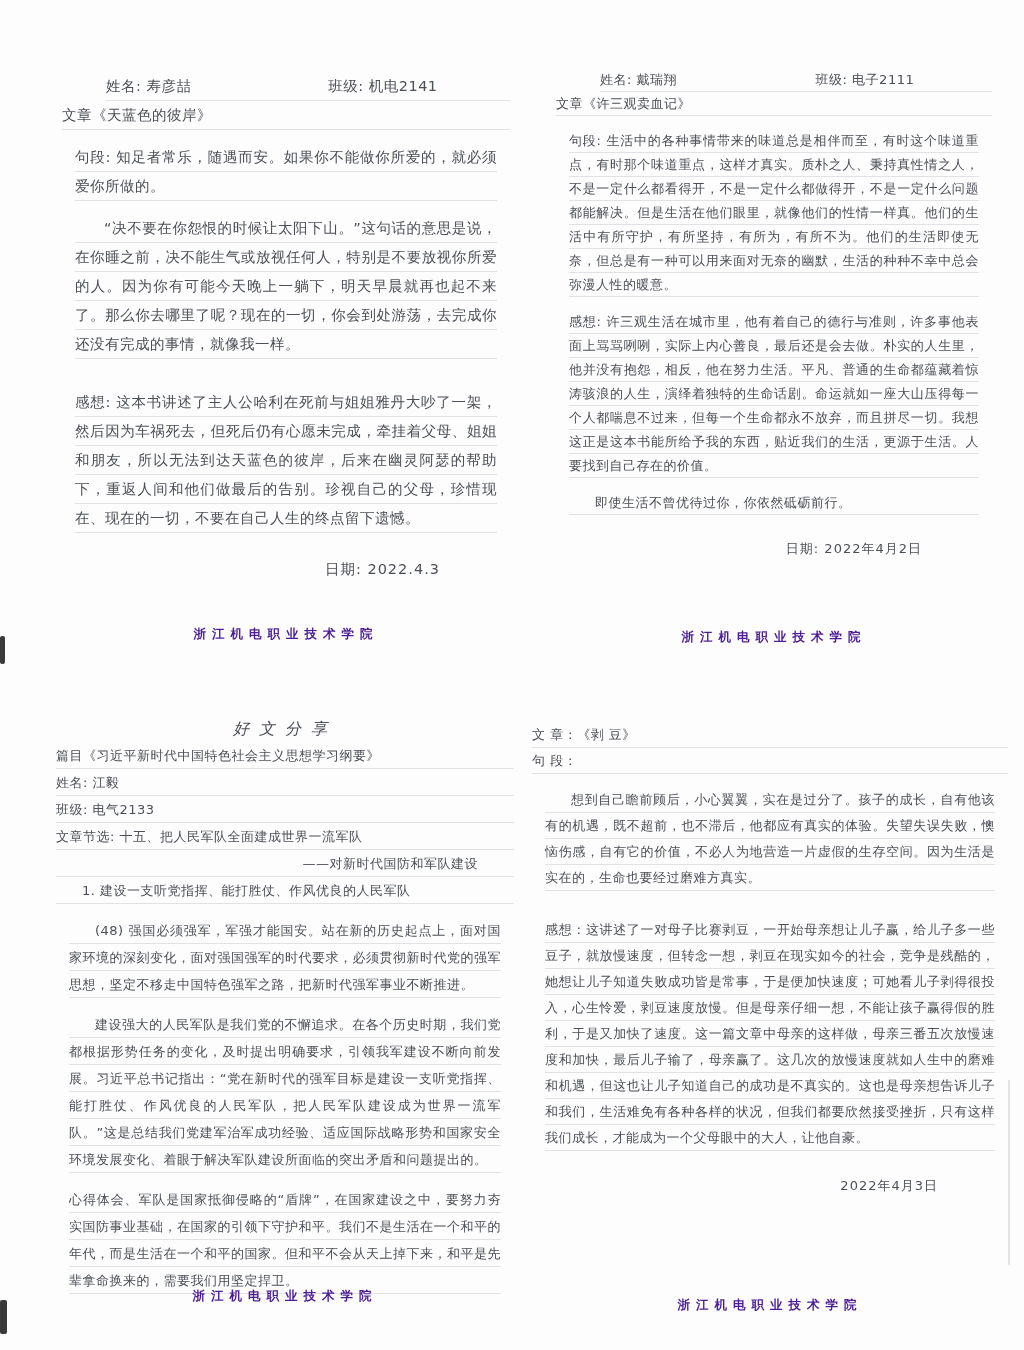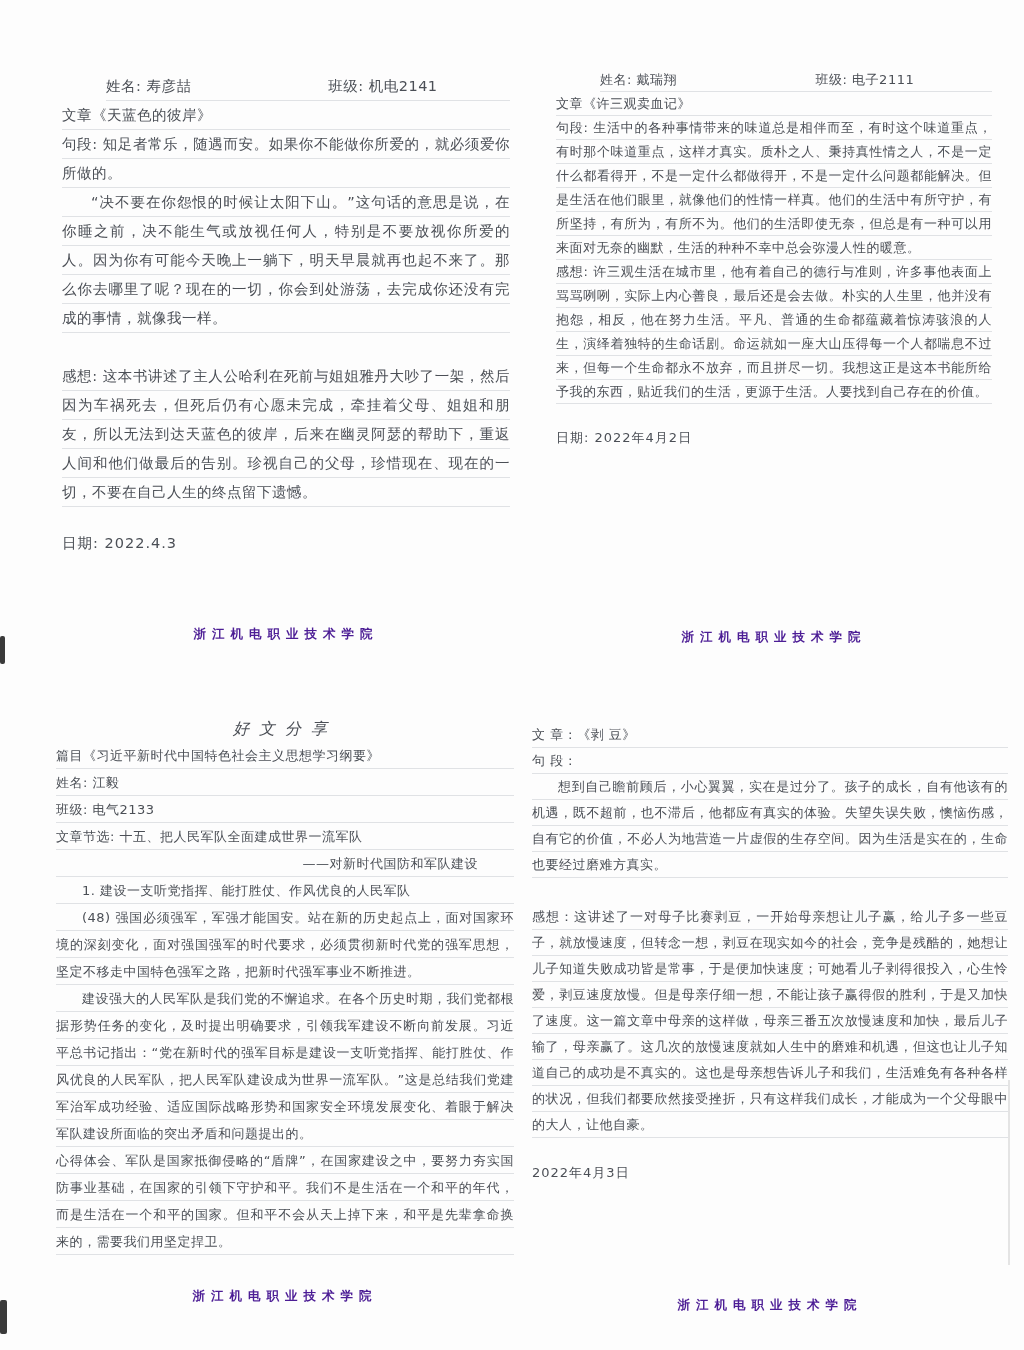--- a/index.html
+++ b/index.html
@@ -20,29 +20,29 @@
   .p3{left:56px;top:715px;width:458px;height:598px;font-size:13px;line-height:27px;--lh:27px;}
   .p4{left:532px;top:722px;width:476px;height:600px;font-size:13px;line-height:26px;--lh:26px;}
   .ruled{
     background-image:repeating-linear-gradient(
       to bottom,
       transparent 0,
       transparent calc(var(--lh) - 1px),
       var(--line) calc(var(--lh) - 1px),
       var(--line) var(--lh));
   }
-  p{margin:0;}
+  p{margin:13px;}
   .hrow{display:flex;margin-left:44px;}
   .hrow .ln{display:inline-block;}
   .hrow .ln:first-child{min-width:55%;}
   .indent{text-indent:2em;}
   .gap-top{margin-top:var(--lh);}
   .center-title{text-align:center;letter-spacing:10px;font-size:16px;font-style:italic;}
   .right-line{text-align:right;padding-right:36px;}
-  .date-line{text-align:left;padding-right:70px;letter-spacing:1px;}
+  .date-line{text-align:right;padding-right:70px;letter-spacing:1px;}
   .date-line.flow{margin-top:22px;}
   .footer{
     position:absolute;left:0;right:0;bottom:4px;
     text-align:center;color:#4c1d95;font-weight:bold;
     font-size:12.5px;letter-spacing:6px;
   }
   
   .artifact{position:absolute;background:#3a3a3a;}
   .a1{left:0;top:636px;width:5px;height:28px;border-radius:2px;}
   .a2{left:0;top:1300px;width:7px;height:34px;border-radius:2px;}
@@ -67,20 +67,21 @@
   </section>
 
   <section class="page p2">
     <div class="hrow ruled">
       <span class="ln">姓名: 戴瑞翔</span>
       <span class="ln">班级: 电子2111</span>
     </div>
     <div class="ruled">文章《许三观卖血记》</div>
     <p class="ruled">句段: 生活中的各种事情带来的味道总是相伴而至，有时这个味道重点，有时那个味道重点，这样才真实。质朴之人、秉持真性情之人，不是一定什么都看得开，不是一定什么都做得开，不是一定什么问题都能解决。但是生活在他们眼里，就像他们的性情一样真。他们的生活中有所守护，有所坚持，有所为，有所不为。他们的生活即使无奈，但总是有一种可以用来面对无奈的幽默，生活的种种不幸中总会弥漫人性的暖意。</p>
     <p class="ruled">感想: 许三观生活在城市里，他有着自己的德行与准则，许多事他表面上骂骂咧咧，实际上内心善良，最后还是会去做。朴实的人生里，他并没有抱怨，相反，他在努力生活。平凡、普通的生命都蕴藏着惊涛骇浪的人生，演绎着独特的生命话剧。命运就如一座大山压得每一个人都喘息不过来，但每一个生命都永不放弃，而且拼尽一切。我想这正是这本书能所给予我的东西，贴近我们的生活，更源于生活。人要找到自己存在的价值。</p>
+    <p class="ruled indent">即使生活不曾优待过你，你依然砥砺前行。</p>
     <div class="date-line flow">日期: 2022年4月2日</div>
     <div class="footer">浙江机电职业技术学院</div>
   </section>
 
   <section class="page p3">
     <div class="center-title">好文分享</div>
     <div class="ruled">篇目《习近平新时代中国特色社会主义思想学习纲要》</div>
     <div class="ruled">姓名: 江毅</div>
     <div class="ruled">班级: 电气2133</div>
     <div class="ruled">文章节选: 十五、把人民军队全面建成世界一流军队</div>

